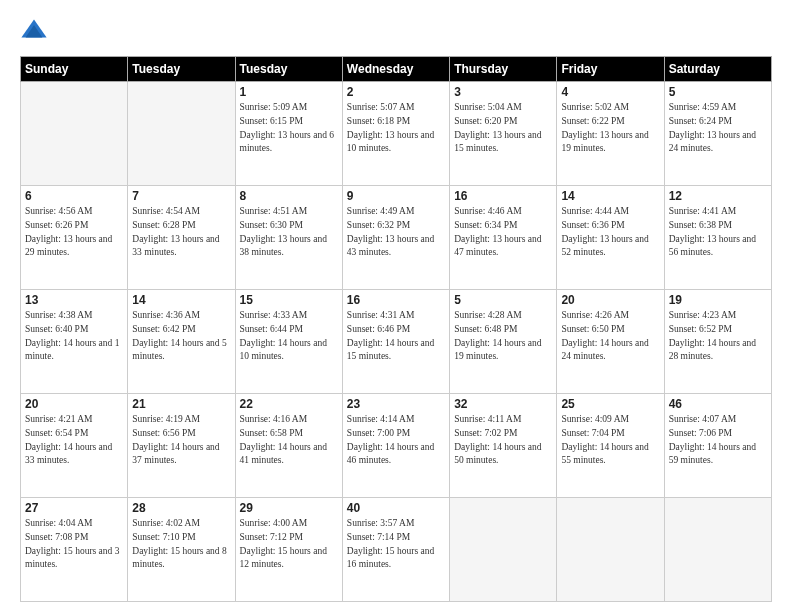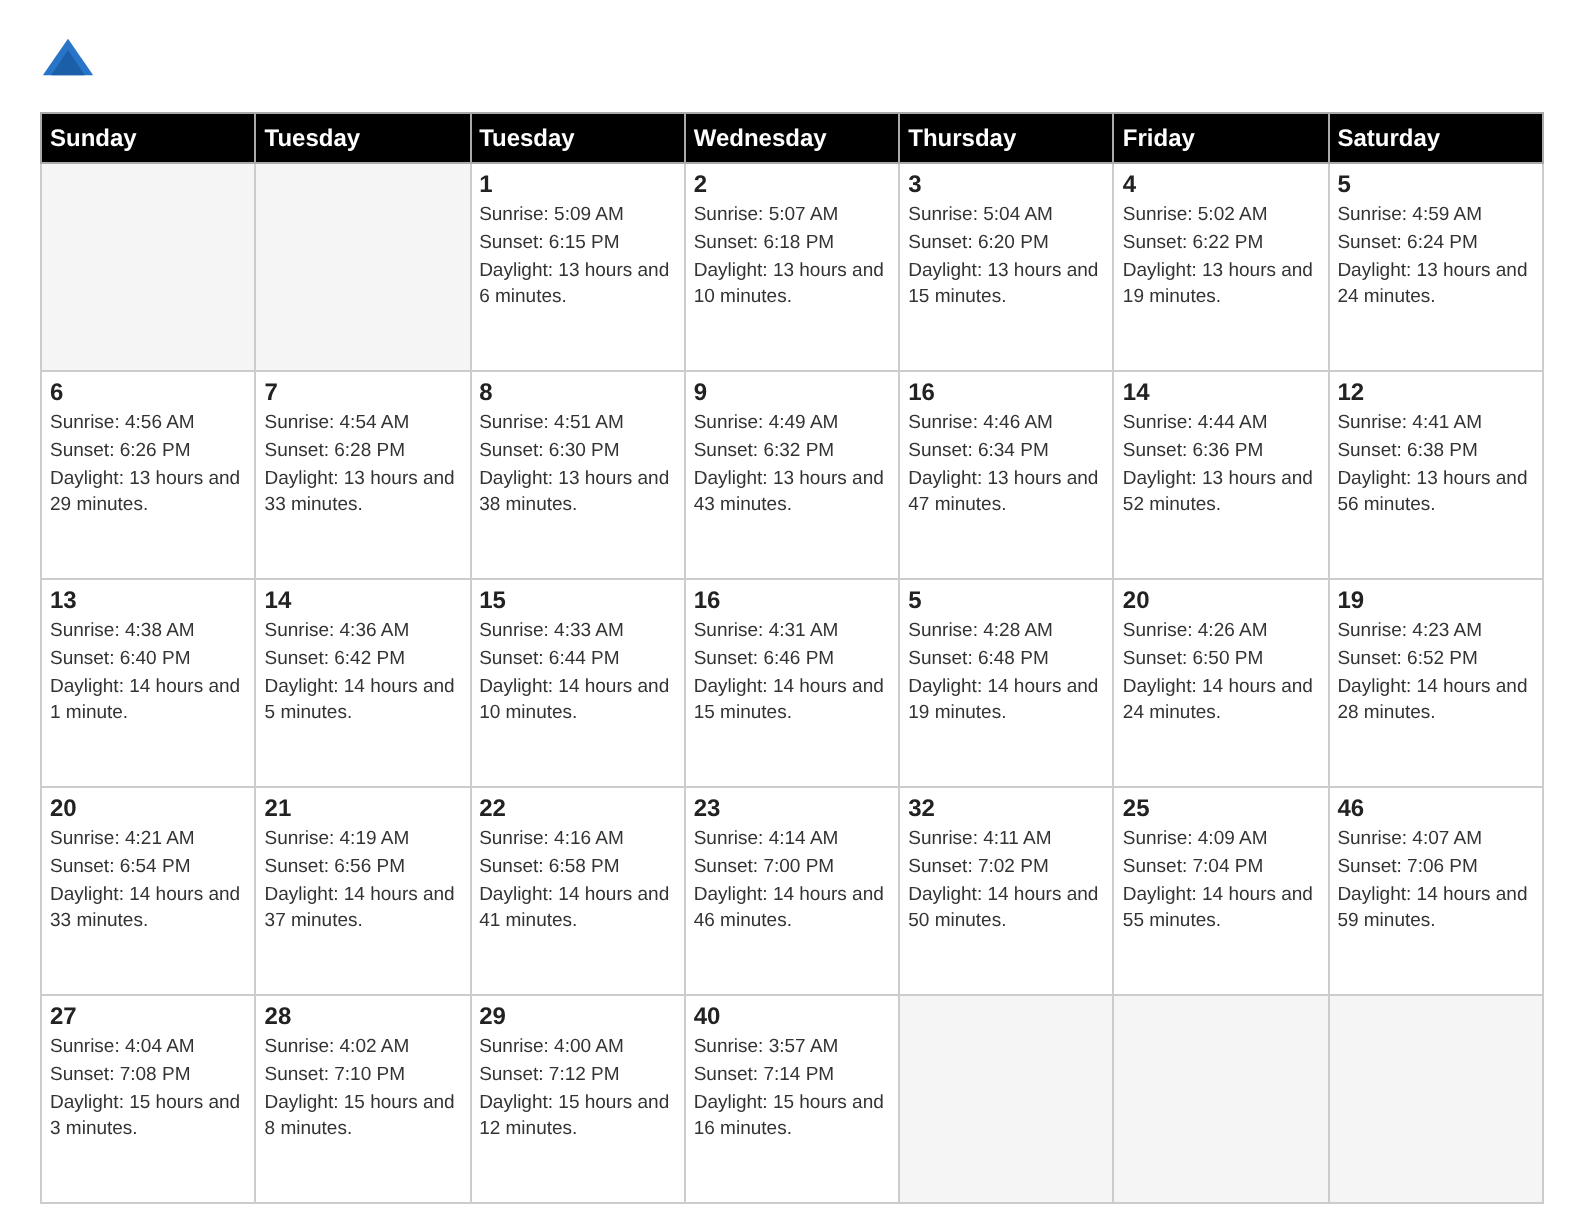--- a/index.html
+++ b/index.html
@@ -89,20 +89,21 @@
     }
     .day-number {
       font-size: 12px;
       font-weight: bold;
       color: #222;
       margin-bottom: 2px;
       display: block;
     }
     .sun-info {
       line-height: 1.45;
+      font-family: Liberation Serif, serif;
     }
   </style>
 </head>
 <body>
 
 <div class="page">
   <div class="header">
     <div class="logo">
       <svg class="logo-icon" viewBox="0 0 40 40">
         <polygon points="20,2 38,28 2,28" fill="#2874c8"></polygon>

